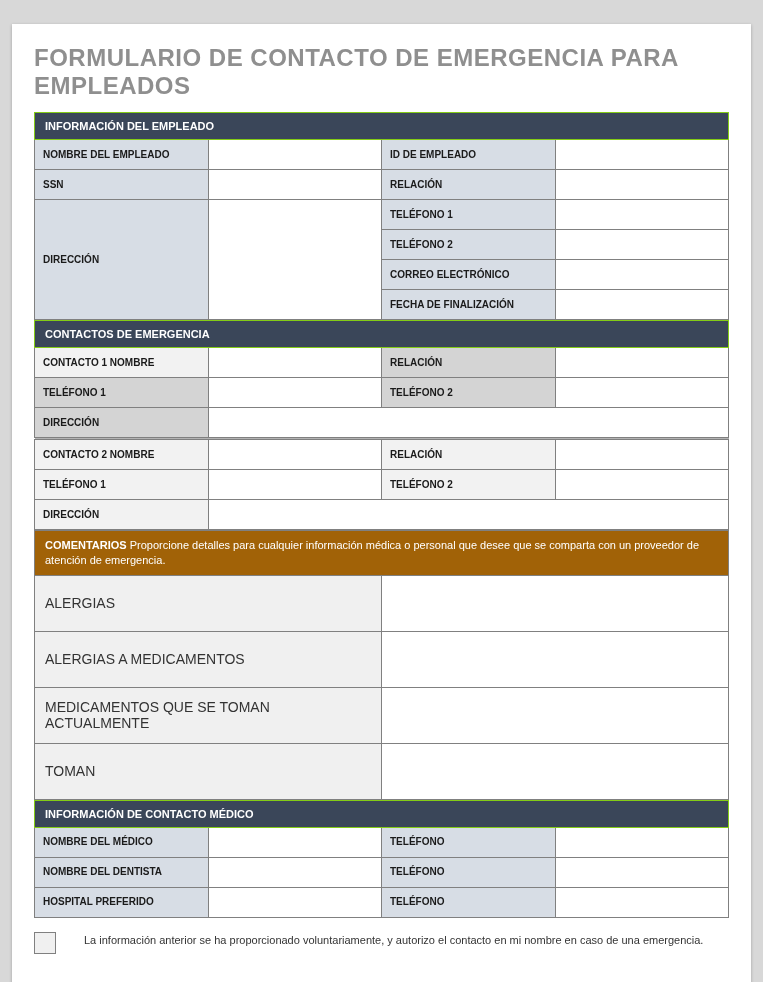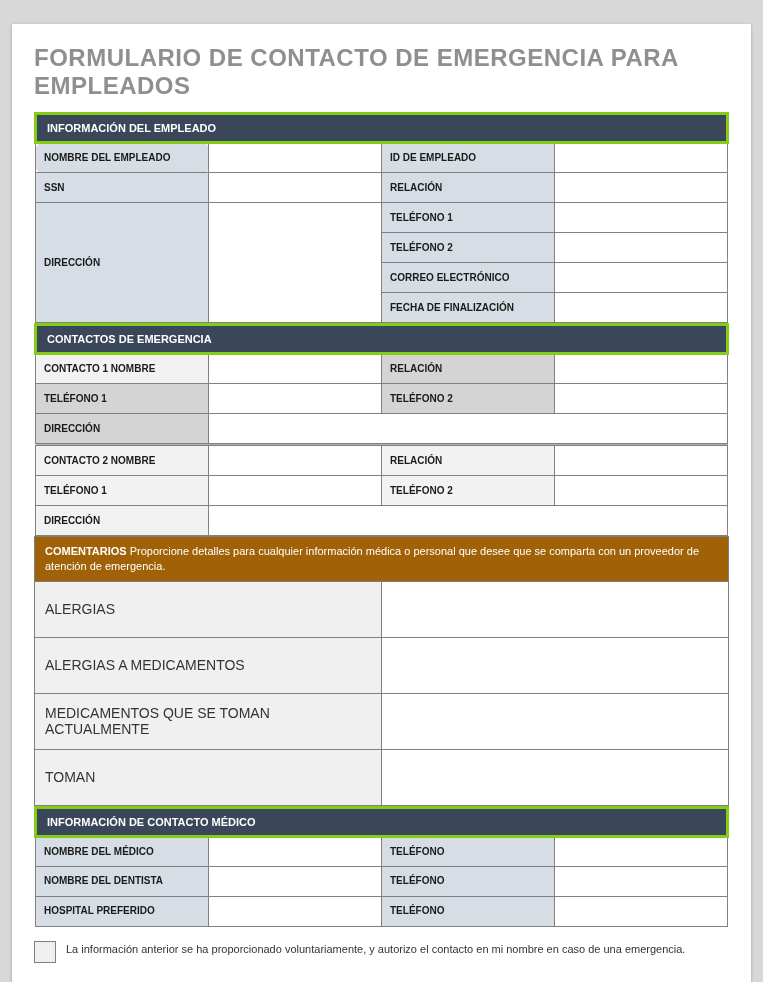--- a/index.html
+++ b/index.html
@@ -28,21 +28,21 @@
     border-collapse: collapse;
     table-layout: fixed;
   }
   td, th { padding: 0; }
   .section-head {
     background: #3a4659;
     color: #fff;
     font-size: 11px;
     font-weight: 700;
     padding: 7px 10px;
-    border: 3px solid #84cc16;
+    border: 1px solid #84cc16;
   }
   .lbl {
     background: #d7dde5;
     font-size: 10px;
     font-weight: 700;
     color: #1a1a1a;
     padding: 6px 8px;
     border: 1px solid #808080;
     line-height: 1.2;
   }
@@ -91,37 +91,37 @@
   }
   .comment-val {
     background: #fff;
     border: 1px solid #808080;
     height: 56px;
   }
   .gap { height: 2px; background: #b2b2b2; }
   .auth {
     margin-top: 14px;
     display: flex;
-    gap: 10px;
+    gap: 28px;
     align-items: flex-start;
   }
   .checkbox {
     width: 22px;
     height: 22px;
     border: 1px solid #808080;
     background: #f0f0f0;
     flex: 0 0 22px;
   }
   .auth-text {
     font-size: 11px;
     color: #333;
     line-height: 1.35;
     padding-top: 1px;
   }
-  .w-lbl1 { width: 110px; border-radius: 6px; }
+  .w-lbl1 { width: 110px; }
   .w-lbl2 { width: 120px; }
   .w-lbl3 { width: 150px; }
   .w-emp1 { width: 248px; }
   .w-tel  { width: 70px; }
   .w-com  { width: 200px; }
 </style>
 </head>
 <body>
 
 <div class="page">

